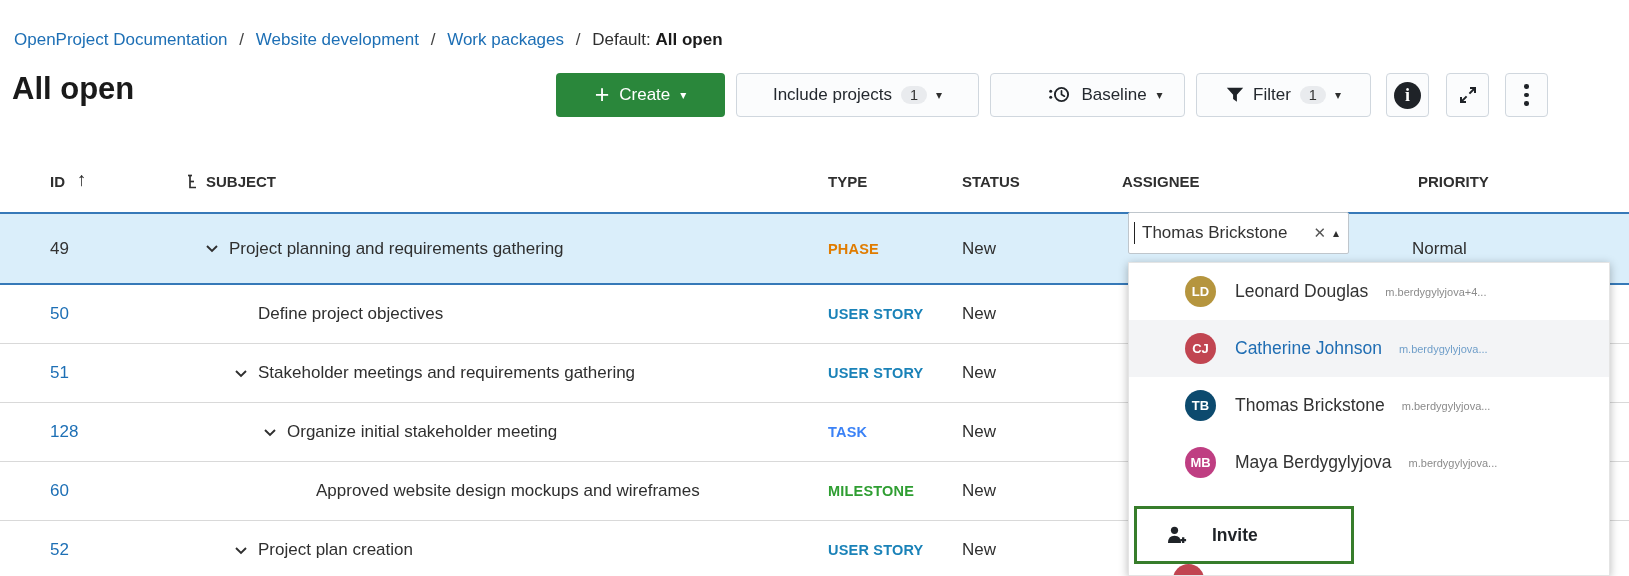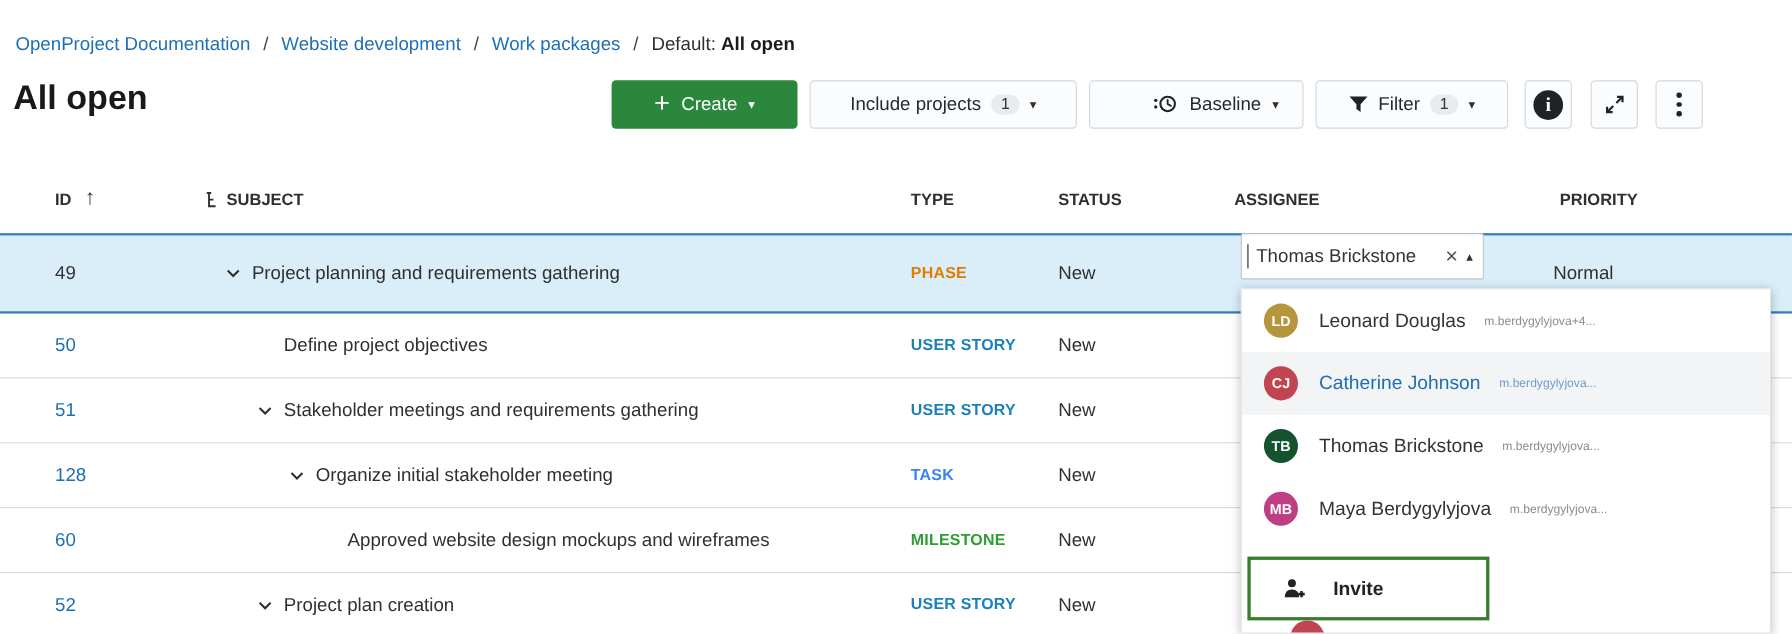--- a/index.html
+++ b/index.html
@@ -65,21 +65,21 @@
     display:flex; align-items:center; padding:0 9px 0 5px; gap:7px; }
   .assignee-combobox .text-caret { width:1px; height:22px; background:#222; }
   .assignee-combobox .value { flex:1; font-size:17px; color:#333; white-space:nowrap; }
   .clear-x { color:#555; font-size:15px; cursor:pointer; }
   .caret-up { font-size:12px; color:#2f2f2f; cursor:pointer; }
 
   
   .assignee-dropdown { position:absolute; left:1128px; top:262px; width:482px; height:314px;
     background:#fff; border:1px solid #e4e4e4; box-shadow:0 2px 9px rgba(0,0,0,.28);
     z-index:20; overflow:hidden; }
-  .dd-option { height:57px; display:flex; align-items:center; padding-left:20px; cursor:pointer; }
+  .dd-option { height:57px; display:flex; align-items:center; padding-left:56px; cursor:pointer; }
   .dd-option.highlighted { background:#f3f4f6; }
   .avatar { width:31px; height:31px; border-radius:50%; color:#fff; font-size:13px; font-weight:700;
     display:flex; align-items:center; justify-content:center; margin-right:19px; flex:none; }
   .dd-name { font-size:17.5px; color:#333; white-space:nowrap; }
   .dd-option.highlighted .dd-name { color:#1f6db3; }
   .dd-email { font-size:11px; color:#8b8b8b; margin-left:17px; white-space:nowrap; }
   .dd-option.highlighted .dd-email { color:#6f9ec9; }
   .invite-item { position:absolute; left:5px; top:243px; width:220px; height:58px;
     border:3px solid #377d2b; display:flex; align-items:center; padding-left:30px; gap:24px;
     cursor:pointer; background:#fff; }
@@ -267,21 +267,21 @@
     <span class="dd-email">m.berdygylyjova+4...</span>
   </div>
 
   <div class="dd-option highlighted">
     <span class="avatar" style="background-color: rgb(193, 69, 81);">CJ</span>
     <span class="dd-name">Catherine Johnson</span>
     <span class="dd-email">m.berdygylyjova...</span>
   </div>
 
   <div class="dd-option">
-    <span class="avatar" style="background-color: #14532d;">TB</span>
+    <span class="avatar" style="background-color: #0c4a6e;">TB</span>
     <span class="dd-name">Thomas Brickstone</span>
     <span class="dd-email">m.berdygylyjova...</span>
   </div>
 
   <div class="dd-option">
     <span class="avatar" style="background-color: rgb(191, 62, 130);">MB</span>
     <span class="dd-name">Maya Berdygylyjova</span>
     <span class="dd-email">m.berdygylyjova...</span>
   </div>
 

